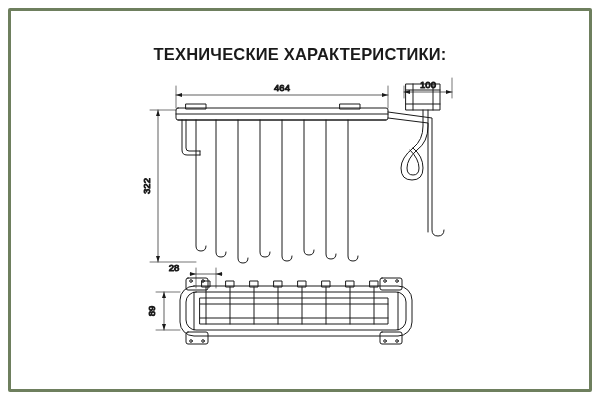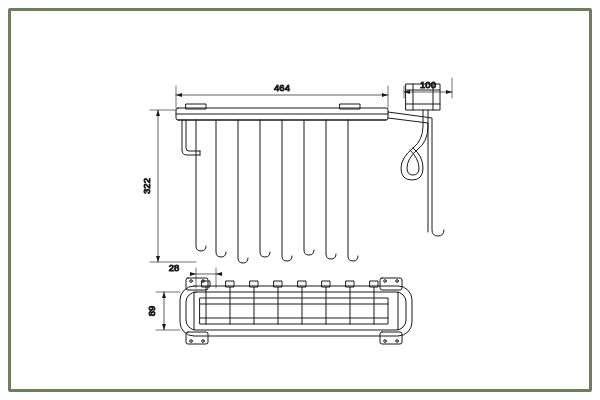--- a/index.html
+++ b/index.html
@@ -55,20 +55,21 @@
     fill: #1a1a1a;
   }
 </style>
 </head>
 <body>
 
 <div id="page">
 
   <div id="frame"></div>
 
+  <div id="title">ТЕХНИЧЕСКИЕ ХАРАКТЕРИСТИКИ:</div>
 
   <svg id="drawing" viewBox="0 0 600 400">
     <g fill="none" stroke="#1a1a1a" stroke-width="1" stroke-linecap="round" stroke-linejoin="round">
 
       <g stroke-width="0.6">
         <line x1="176" y1="86" x2="176" y2="108"></line>
         <line x1="388" y1="86" x2="388" y2="108"></line>
       </g>
 
       <g stroke-width="0.7">

